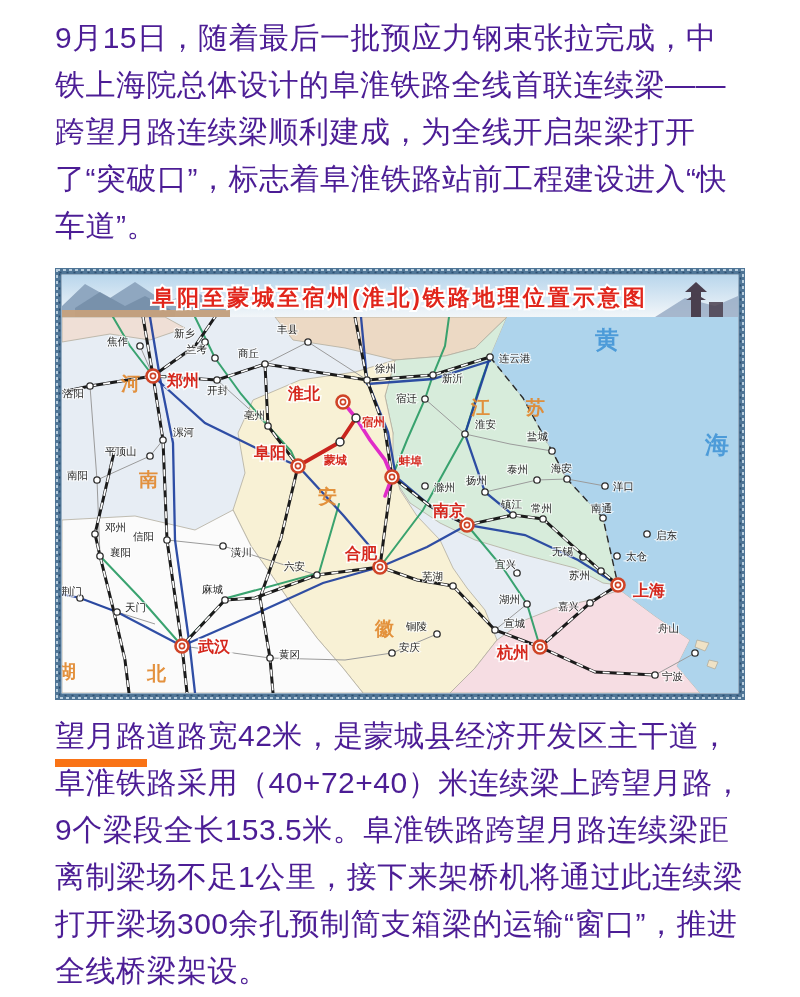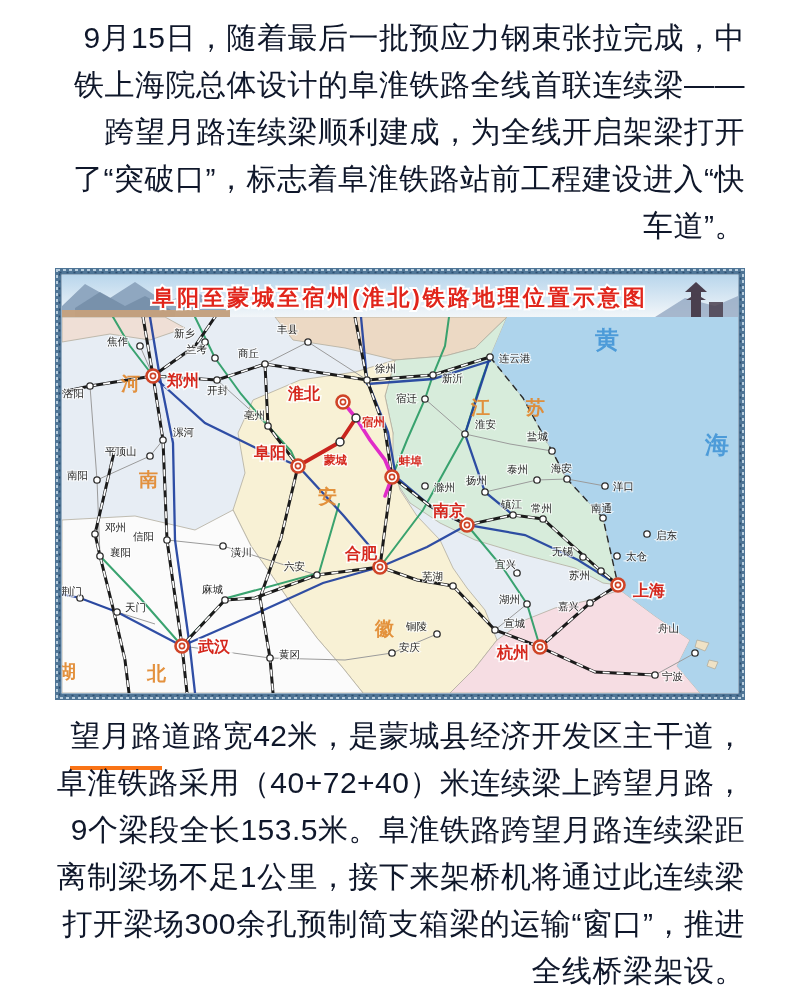--- a/index.html
+++ b/index.html
@@ -1,18 +1,18 @@
 <!DOCTYPE html>
 <html><head>
 <meta charset="utf-8">
 <style>
   html,body{margin:0;padding:0;background:#fff;}
   body{width:800px;box-sizing:border-box;padding:14px 55px 10px;font-family:"Liberation Sans",sans-serif;}
-  .para{margin:0;font-size:30px;line-height:47px;color:#0f172a;letter-spacing:.5px;word-break:break-all;text-align:right;}
-  .entity-link{border-bottom:4px solid #f97316;padding-bottom:14px;}
+  .para{margin:0;font-size:30px;line-height:47px;color:#4c1d95;letter-spacing:.5px;word-break:break-all;}
+  .entity-link{border-bottom:8px solid #f97316;padding-bottom:7px;}
   figure.map-figure{margin:19px 0 12px;width:560px;height:432px;}
   .para.second{margin-top:0;}
   
   svg text{font-family:"Liberation Sans",sans-serif;}
   .region{stroke:#b3ad9e;stroke-width:.8;}
   .rail-base{fill:none;stroke:#1b1b1b;stroke-width:3;stroke-linecap:round;}
   .rail-dash{fill:none;stroke:#fff;stroke-width:1.7;stroke-dasharray:7 7;}
   .ln-blue{fill:none;stroke:#1e3f9d;stroke-width:2.3;opacity:.92;stroke-linecap:round;}
   .ln-green{fill:none;stroke:#2f9e68;stroke-width:2;opacity:.95;stroke-linecap:round;}
   .ln-road{fill:none;stroke:#9b9b9b;stroke-width:1;}

